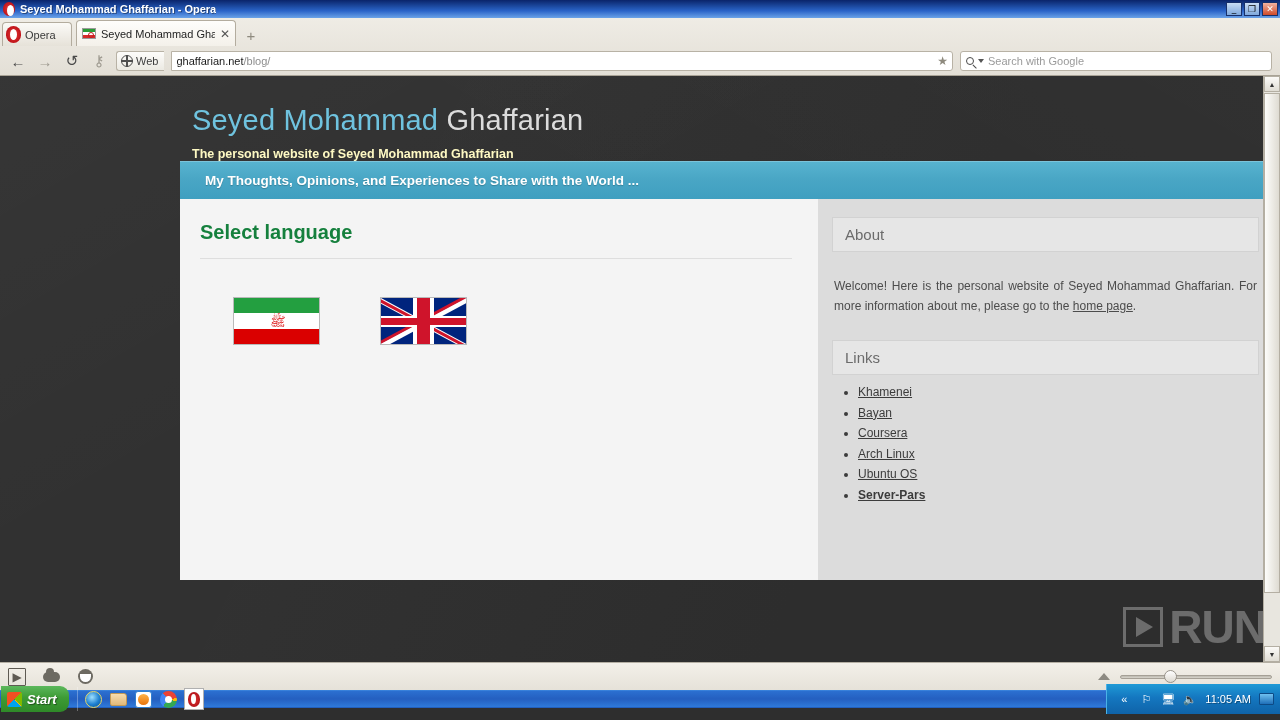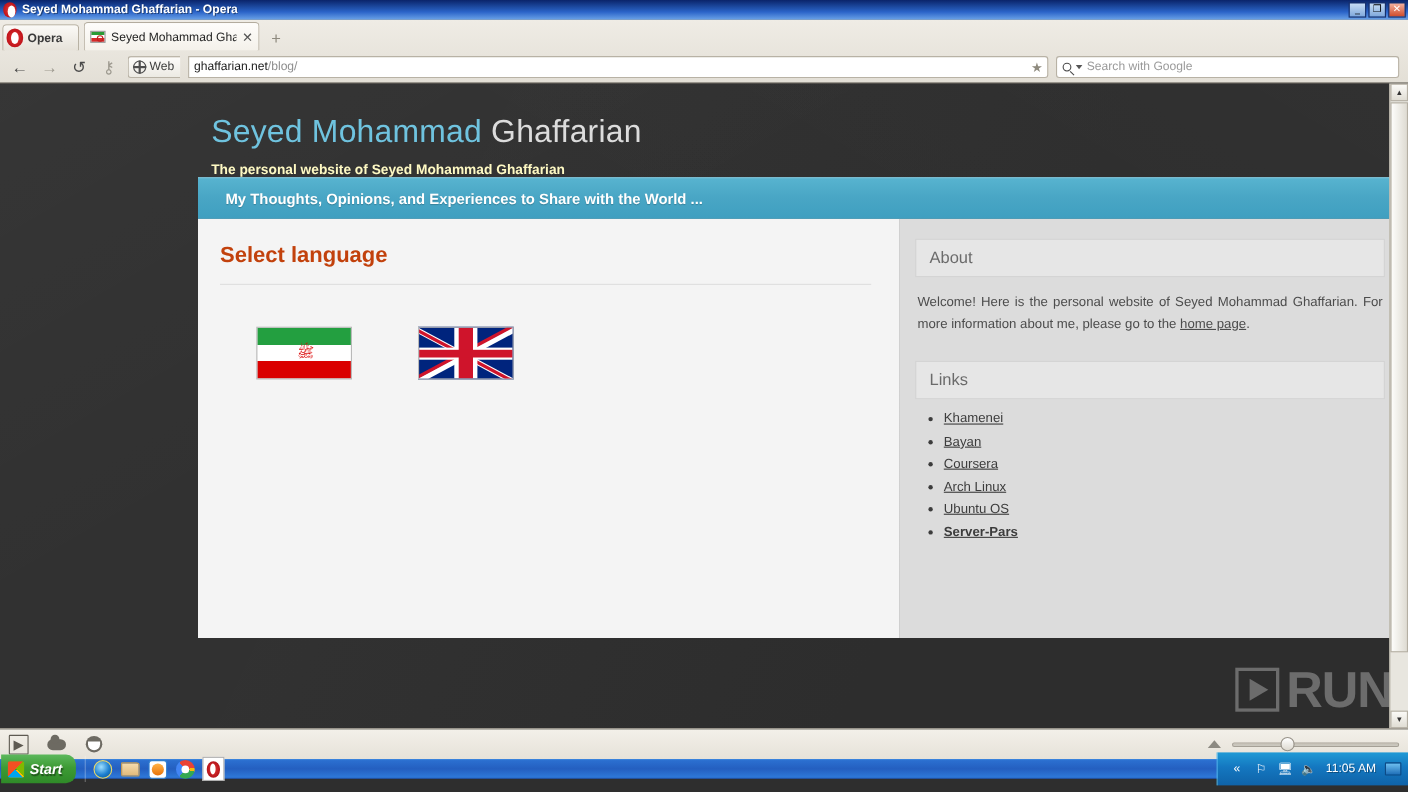--- a/index.html
+++ b/index.html
@@ -42,21 +42,21 @@
     background:linear-gradient(180deg,#efece5 0%,#e3dfd6 100%);
     border-bottom:1px solid #a9a396;
   }
   #tabstrip{ position:absolute; top:0; left:0; width:1280px; height:28px; display:flex; align-items:flex-end; }
   .opera-btn{
     margin-left:2px; height:24px; width:70px;
     background:linear-gradient(180deg,#fbfaf7 0%,#e6e2d9 100%);
     border:1px solid #b3ac9e; border-bottom:none;
     border-radius:4px 4px 0 0;
     display:flex;align-items:center;gap:4px; padding-left:3px;
-    font-size:11px;color:#3a3a3a;font-weight:bold;
+    font-size:11px;color:#3a3a3a;
   }
   .opera-o{
     width:15px;height:17px;
     background:radial-gradient(ellipse at 50% 50%, #e53935 0%, #c0141b 70%);
     border-radius:50%/46%;
     position:relative;
   }
   .opera-o::after{
     content:""; position:absolute; left:4px; top:3px; width:7px; height:11px;
     background:#fff; border-radius:50%;
@@ -150,21 +150,21 @@
     color:#fff;font-size:13.5px;font-weight:bold;
     text-shadow:0 1px 1px rgba(0,0,0,.22);
     box-shadow:inset 0 1px 0 rgba(255,255,255,.22);
   }
 
   #body{ display:flex; width:1094px; height:381px; }
   #main{
     width:638px; background:#f4f4f4; padding:22px 26px 0 20px;
   }
   #main h2{
-    font-size:20px;color:#c2410c;font-weight:bold;
+    font-size:20px;color:#15803d;font-weight:bold;
     padding-bottom:14px;border-bottom:1px solid #dedede;
   }
   #flags{ margin-top:38px; display:flex; gap:60px; padding-left:33px; }
   .flag{ width:87px;height:48px;border:1px solid #b9b9b9; position:relative; overflow:hidden; }
   .flag-ir{ background:linear-gradient(180deg,#239f40 0 33.3%, #fff 33.3% 66.6%, #da0000 66.6% 100%); }
   .flag-ir .emblem{
     position:absolute;left:50%;top:50%;transform:translate(-50%,-50%);
     width:13px;height:13px;color:#da0000;font-size:13px;line-height:13px;text-align:center;
     font-family:"DejaVu Sans", sans-serif;
   }
@@ -178,21 +178,21 @@
   .uk-hw{ left:0;top:38%;width:100%;height:24%;background:#fff; }
   .uk-vr{ left:42.5%;top:0;width:15%;height:100%;background:#cf142b; }
   .uk-hr{ left:0;top:42.5%;width:100%;height:15%;background:#cf142b; }
 
   #sidebar{ width:456px; background:#dcdcdc; padding:18px 15px 12px 14px; }
   .panel-title{
     background:#e6e6e6; border:1px solid #d2d2d2;
     font-size:15px;color:#6b6b6b; padding:8px 12px;
   }
   #about-text{
-    margin-top:13px; font-size:12px; color:#4c4c4c; line-height:1.62;
+    margin-top:25px; font-size:12px; color:#4c4c4c; line-height:1.62;
     text-align:justify; padding:0 2px;
   }
   #about-text a{ color:#4c4c4c; }
   #links-title{ margin-top:24px; }
   #links{ margin:10px 0 0 26px; }
   #links li{ font-size:12px; margin-bottom:6.5px; color:#3c3c3c; }
   #links li a{ color:#3c3c3c; }
   #links li.bold a{ font-weight:bold; }
 
   #watermark{

